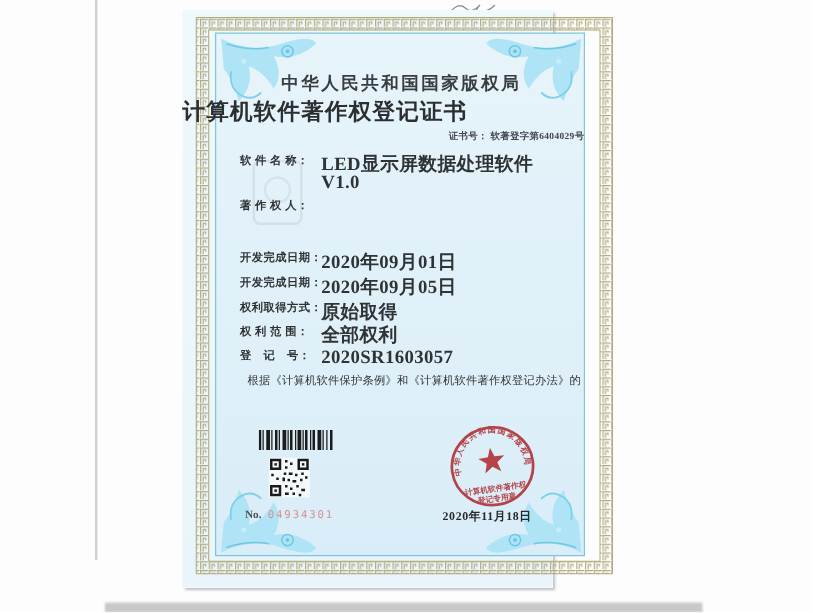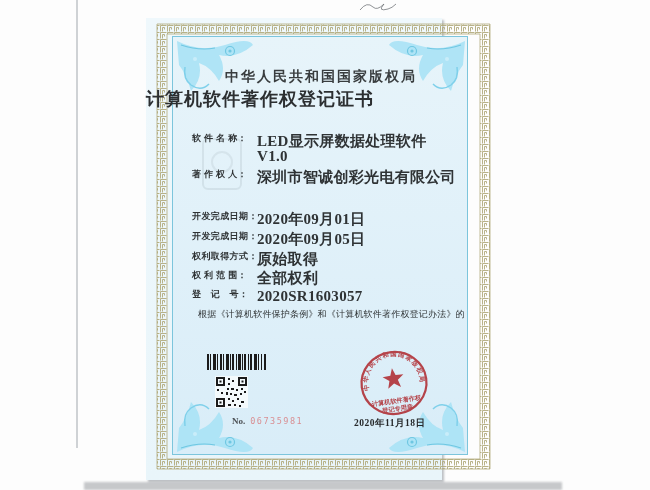--- a/index.html
+++ b/index.html
@@ -5,21 +5,21 @@
   html,body{margin:0;padding:0;background:#ffffff;}
   :root{
     --gold:#b1a97b; --frame-blue:#7cc5dc; --ornament-blue:#6fc7e2;
     --ornament-fill:#a9e2f5; --seal-red:#cf3a3e; --serial-pink:#d98f93;
     --paper-bg:#edf7fb; --content-bg:#e2f1f8; --ink:#2f3335;
   }
   .scan{position:relative;width:650px;height:490px;background:#fdfdfd;overflow:hidden;
         font-family:"Liberation Serif","DejaVu Serif",serif;}
   .artifact-left{position:absolute;left:76px;top:0;width:2px;height:448px;background:#c3c7cb;opacity:.8;}
   .artifact-bottom{position:absolute;left:84px;top:482px;width:478px;height:8px;background:#c6c8ca;filter:blur(1px);}
-  .paper{position:absolute;left:146px;top:18px;width:296px;height:462px;
+  .paper{position:absolute;left:146px;top:8px;width:296px;height:462px;
          background:linear-gradient(180deg,#eff8fc,#e9f5fa);
          box-shadow:2px 2px 2px rgba(110,118,126,.45);}
   .frame-svg{position:absolute;left:0;top:0;}
   .blue-frame{position:absolute;left:26px;top:18px;width:296px;height:419px;
               border:1.5px solid var(--frame-blue);
               background:linear-gradient(180deg,#e7f4fa,#d9edf8);box-sizing:border-box;}
   .orn{position:absolute;width:80px;height:64px;}
   .orn.tl{left:29px;top:21px;}
   .orn.tr{left:241px;top:21px;transform:scaleX(-1);}
   .orn.bl{left:29px;top:372px;transform:scaleY(-1);}
@@ -28,21 +28,21 @@
              border-radius:6px;}
   .watermark:after{content:"";position:absolute;left:7px;top:11px;width:18px;height:18px;border:2px solid rgba(100,112,122,.10);border-radius:50%;}
   .t{position:absolute;color:var(--ink);white-space:nowrap;}
   .issuer{left:0;width:350px;top:50px;text-align:center;font-size:14px;font-weight:bold;letter-spacing:2px;color:#393d3f;}
   .cert-title{left:0;width:350px;top:69px;font-size:18px;font-weight:bold;letter-spacing:1px;color:#2c2f31;}
   .certno{left:213px;top:96px;width:130px;font-size:7.5px;font-weight:bold;color:#43474a;letter-spacing:.3px;}
   .row-label{left:46px;font-size:9px;font-weight:bold;letter-spacing:.4px;}
   .row-value{left:111px;font-size:15px;font-weight:bold;letter-spacing:.3px;}
   .stmt{font-size:9px;font-weight:normal;letter-spacing:.2px;}
   .serial{left:50px;top:398px;font-size:9px;}
-  .serial .no{color:#4c5054;font-weight:bold;margin-right:5px;margin-left:36px;}
+  .serial .no{color:#4c5054;font-weight:bold;margin-right:5px;}
   .serial .digits{color:var(--serial-pink);letter-spacing:1.5px;font-family:"DejaVu Sans Mono",monospace;font-size:8.5px;}
   .issue-date{left:208px;top:399px;font-size:9.5px;font-weight:bold;color:#26282a;letter-spacing:.5px;}
   .barcode{position:absolute;left:61px;top:336px;}
   .qr{position:absolute;left:69px;top:358px;}
   .seal{position:absolute;left:208px;top:328px;opacity:.93;mix-blend-mode:multiply;}
   .squiggle{position:absolute;left:356px;top:0;}
 </style>
 </head>
 <body>
 
@@ -99,27 +99,30 @@
       <circle cx="55" cy="12" r="4.5" fill="none" style="stroke:var(--ornament-blue)" stroke-width="1.2"></circle>
       <circle cx="55" cy="12" r="1.6" style="fill:var(--ornament-blue)"></circle>
       <path d="M10,28 q-2,12 6,18 q10,7 18,-1" fill="none" stroke="#7fd0ea" stroke-width="1.5"></path>
       <circle cx="20" cy="20" r="2" fill="#c9edf9"></circle>
     </svg>
 
     <div class="watermark"></div>
 
     <div class="t issuer">中华人民共和国国家版权局</div>
     <div class="t cert-title">计算机软件著作权登记证书</div>
+    <div class="t certno">
+      <span>证书号：</span>
+      <span>软著登字第6404029号</span>
+    </div>
 
     <div class="t row-label" style="top:114px">软 件 名 称：</div>
     <div class="t row-value" style="top:114px">LED显示屏数据处理软件</div>
     <div class="t row-value" style="top:130px">V1.0</div>
 
     <div class="t row-label" style="top:150px">著 作 权 人：</div>
-    <div class="t row-value" style="top:150px">深圳市智诚创彩光电有限公司</div>
 
     <div class="t row-label" style="top:192px">开发完成日期：</div>
     <div class="t row-value" style="top:192px">2020年09月01日</div>
 
     <div class="t row-label" style="top:212px">开发完成日期：</div>
     <div class="t row-value" style="top:212px">2020年09月05日</div>
 
     <div class="t row-label" style="top:232px">权利取得方式：</div>
     <div class="t row-value" style="top:232px">原始取得</div>
 
@@ -185,21 +188,21 @@
         <rect x="17" y="24" width="2" height="2"></rect>
           <rect x="22" y="22" width="2" height="2"></rect>
           <rect x="26" y="25" width="3" height="2"></rect>
         <rect x="13" y="28" width="3" height="2"></rect>
           <rect x="19" y="28" width="2" height="2"></rect>
           <rect x="24" y="29" width="2" height="2"></rect>
       </g>
     </svg>
 
     <div class="t serial">
-      <span class="no">No.</span><span class="digits">06735981</span>
+      <span class="no">No.</span><span class="digits">04934301</span>
     </div>
 
     <svg class="seal" width="80" height="80" viewBox="0 0 80 80">
       <g transform="rotate(-8 40 37)" style="fill:var(--seal-red)">
         <ellipse cx="40" cy="37" rx="32.5" ry="31" fill="none" style="stroke:var(--seal-red)" stroke-width="2.2"></ellipse>
         <path id="sealArc" d="M16.44,46.99 A26,26 0 1 1 63.56,46.99" fill="none"></path>
         <text font-size="6.4" font-weight="bold" letter-spacing="1.2" style="fill:var(--seal-red)">
           <textPath href="#sealArc" startOffset="50%" text-anchor="middle">中华人民共和国国家版权局</textPath>
         </text>
         <polygon points="40,22 42.64,29.36 50.46,29.6 44.28,34.39 46.47,41.9 40,37.5 33.53,41.9 35.72,34.39 29.54,29.6 37.36,29.36"></polygon>

